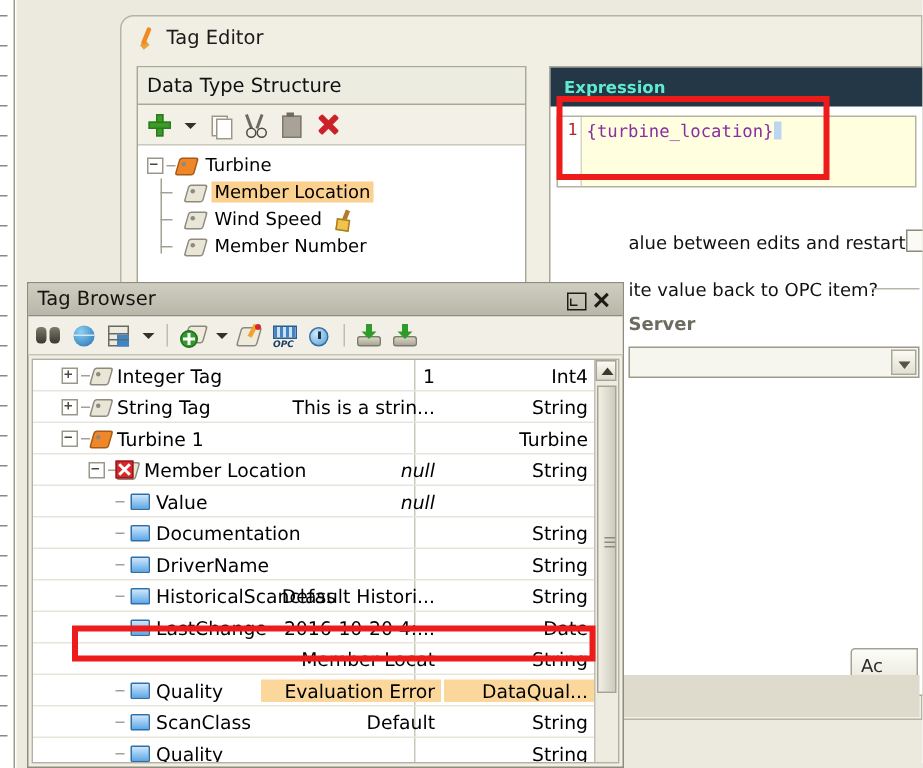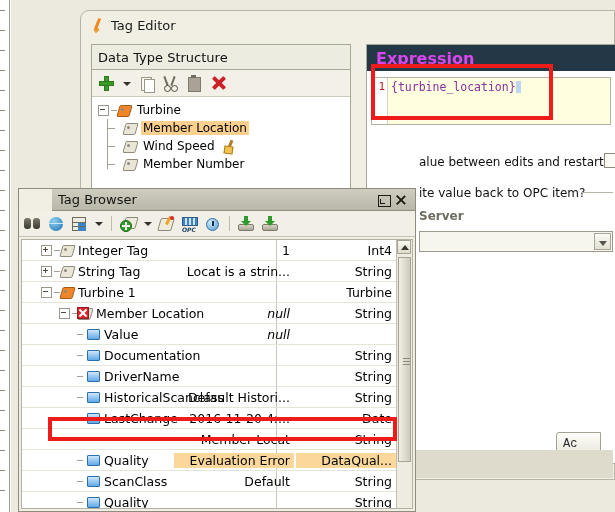--- a/index.html
+++ b/index.html
@@ -101,21 +101,21 @@
   .ico-broom:after{content:"";position:absolute;left:2px;top:6px;width:7px;height:6px;background:#f2c34e;border:1px solid #a77f22;transform:rotate(8deg);}
   .ico-blue{width:13px;height:11px;position:relative;display:inline-block;margin-right:4px;}
   .ico-blue:before{content:"";position:absolute;left:0;top:0;width:13px;height:11px;background:linear-gradient(#cfe6fb,#5fa9e8);border:1px solid #2f6fa8;box-sizing:border-box;border-radius:1px;}
 
   
   .panel-expr{
     position:absolute;left:275px;top:0;width:250px;height:420px;
     background:#ffffff;border:1px solid #a9a798;box-sizing:border-box;
   }
   .expr-head{
-    height:26px;background:#243746;color:#d946ef;font-weight:bold;font-size:16px;
+    height:26px;background:#243746;color:#5eead4;font-weight:bold;font-size:11px;
     display:flex;align-items:center;padding-left:9px;box-sizing:border-box;
   }
   .expr-editor{
     position:absolute;left:4px;right:4px;top:32px;height:48px;
     border:1px solid #b5b2a4;background:#ffffe0;box-sizing:border-box;display:flex;
   }
   .gutter{
     width:16px;background:#ffffff;border-right:1px solid #d8d5c6;
     color:#b62222;font-size:11px;text-align:right;padding-right:2px;padding-top:2px;
     box-sizing:border-box;font-family:"DejaVu Sans Mono","Liberation Mono",monospace;
@@ -154,21 +154,21 @@
   }
 
   
   .tag-browser{
     position:absolute;left:18px;top:188px;width:398px;height:324px;
     background:#f1efe4;border:1px solid #8e8c7e;box-sizing:border-box;
   }
   .tbw-title{
     height:22px;background:linear-gradient(#cfcdc0,#b9b7aa);
     border-bottom:1px solid #8e8c7e;display:flex;align-items:center;
-    padding:0 6px;box-sizing:border-box;margin-left:33px;
+    padding:0 6px;box-sizing:border-box;
   }
   .tbw-title .t{flex:1;font-size:13px;color:#15150f;}
   .win-btn{width:17px;height:16px;position:relative;display:inline-block;cursor:default;}
   .ico-restore:before{content:"";position:absolute;left:3px;top:3px;width:11px;height:10px;border:1px solid #1c1c14;}
   .ico-restore:after{content:"";position:absolute;left:5px;top:7px;width:4px;height:4px;border-left:1px solid #1c1c14;border-bottom:1px solid #1c1c14;}
   .ico-close:before,.ico-close:after{content:"";position:absolute;left:8px;top:2px;width:1.6px;height:12px;background:#1c1c14;}
   .ico-close:before{transform:rotate(45deg);}
   .ico-close:after{transform:rotate(-45deg);}
 
   .tbw-toolbar{
@@ -343,21 +343,21 @@
       <div class="opt-row" style="left:52px;top:141px;">ite value back to OPC item?</div>
       <div class="grp-line" style="left:214px;top:147px;width:32px;"></div>
 
       <div class="grp-label" style="left:52px;top:164px;">Server</div>
 
       <div class="combo" style="left:52px;top:186px;width:194px;">
         <span class="arrow"></span>
       </div>
     </div>
 
-    <div class="btn-ac" style="left:465px;top:388px;width:45px;font-family:Liberation Mono, monospace;">Ac</div>
+    <div class="btn-ac" style="left:476px;top:388px;width:45px;">Ac</div>
   </div>
 
   <div class="te-footer"></div>
 </div>
 
 <div class="tag-browser">
 
   <div class="tbw-title">
     <span class="t">Tag Browser</span>
     <span class="win-btn ico-restore"></span>
@@ -408,21 +408,21 @@
       <span class="ttype">Int4</span>
     </div>
 
     <div class="trow">
       <span class="tname" style="padding-left:19px">
         <span class="exp-box plus"></span>
           <span class="dash"></span>
         <span class="ico-tag"></span>
         <span>String Tag</span>
       </span>
-      <span class="tval">Locat is a strin...</span>
+      <span class="tval">This is a strin...</span>
       <span class="ttype">String</span>
     </div>
 
     <div class="trow">
       <span class="tname" style="padding-left:19px">
         <span class="exp-box"></span>
           <span class="dash"></span>
         <span class="ico-tag orange"></span>
         <span>Turbine 1</span>
       </span>
@@ -487,21 +487,21 @@
       <span class="ttype">String</span>
     </div>
 
     <div class="trow">
       <span class="tname" style="padding-left:55px">
         <span class="dash"></span>
           <span style="width:4px"></span>
         <span class="ico-blue"></span>
         <span>LastChange</span>
       </span>
-      <span class="tval">2016-11-20 4:...</span>
+      <span class="tval">2016-10-20 4:...</span>
       <span class="ttype">Date</span>
     </div>
 
     <div class="trow">
       <span class="tval">Member Locat</span>
       <span class="ttype">String</span>
     </div>
 
     <div class="trow">
       <span class="tname" style="padding-left:55px">

